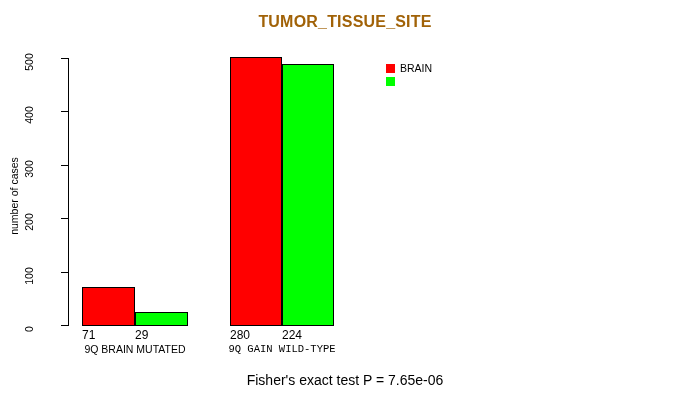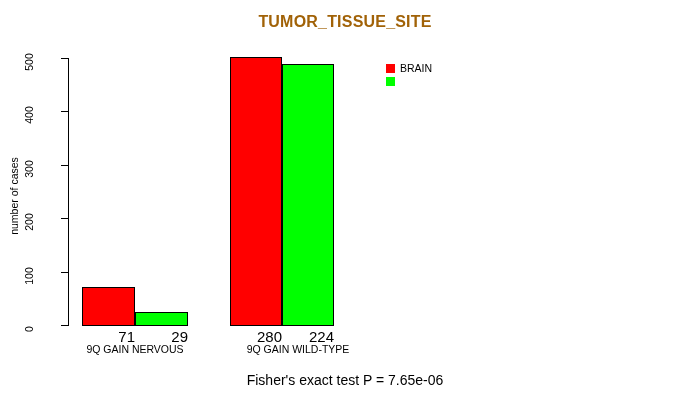--- a/index.html
+++ b/index.html
@@ -76,23 +76,23 @@
     text-align: center;
   }
   
   .bar {
     position: absolute;
     box-sizing: border-box;
     border: 1px solid #000000;
   }
   .bar-value {
     position: absolute;
-    font-size: 15px;
+    font-size: 12px;
     color: #000000;
-    text-align: right;
+    text-align: left;
     white-space: nowrap;
   }
   .group-label {
     position: absolute;
     font-size: 10.5px;
     color: #000000;
     text-align: center;
     white-space: nowrap;
   }
   
@@ -162,22 +162,22 @@
       <div class="bar-value" style="left: 82px; width: 53px; top: 328px;">71</div>
       <div class="bar" style="left: 135px; width: 53px; top: 312px; height: 14px; background: rgb(0, 255, 0);"></div>
       <div class="bar-value" style="left: 135px; width: 53px; top: 328px;">29</div>
       <div class="bar" style="left: 230px; width: 52px; top: 57px; height: 269px; background: rgb(255, 0, 0);"></div>
       <div class="bar-value" style="left: 230px; width: 52px; top: 328px;">280</div>
       <div class="bar" style="left: 282px; width: 52px; top: 64px; height: 262px; background: rgb(0, 255, 0);"></div>
       <div class="bar-value" style="left: 282px; width: 52px; top: 328px;">224</div>
     </div>
 
   <div id="group-labels">
-      <div class="group-label" style="left: 45px; width: 180px; top: 343px;">9Q GAIN NERVOUS</div>
-      <div class="group-label" style="left: 208px; width: 180px; top: 343px;">9Q GAIN WILD-TYPE</div>
+      <div class="group-label" style="left: 45px; width: 180px; top: 343px;">9Q BRAIN MUTATED</div>
+      <div class="group-label" style="left: 192px; width: 180px; top: 343px; font-family: Liberation Mono, monospace;">9Q GAIN WILD-TYPE</div>
     </div>
 
   <div id="legend">
       <div class="legend-row">
         <div class="legend-swatch" style="background: rgb(255, 0, 0);"></div>
         <div class="legend-text">BRAIN</div>
       </div>
       <div class="legend-row">
         <div class="legend-swatch" style="background: rgb(0, 255, 0);"></div>
       </div>

